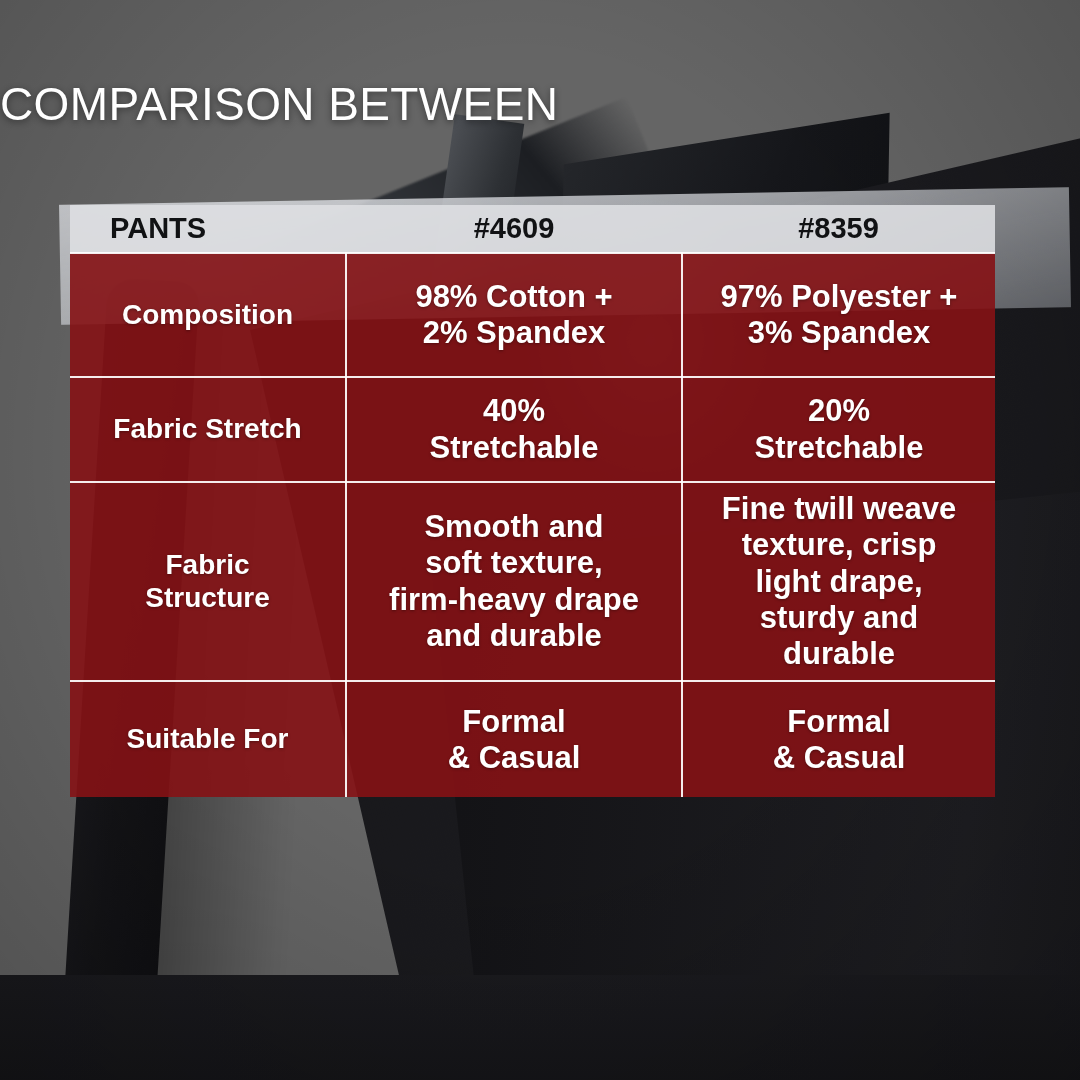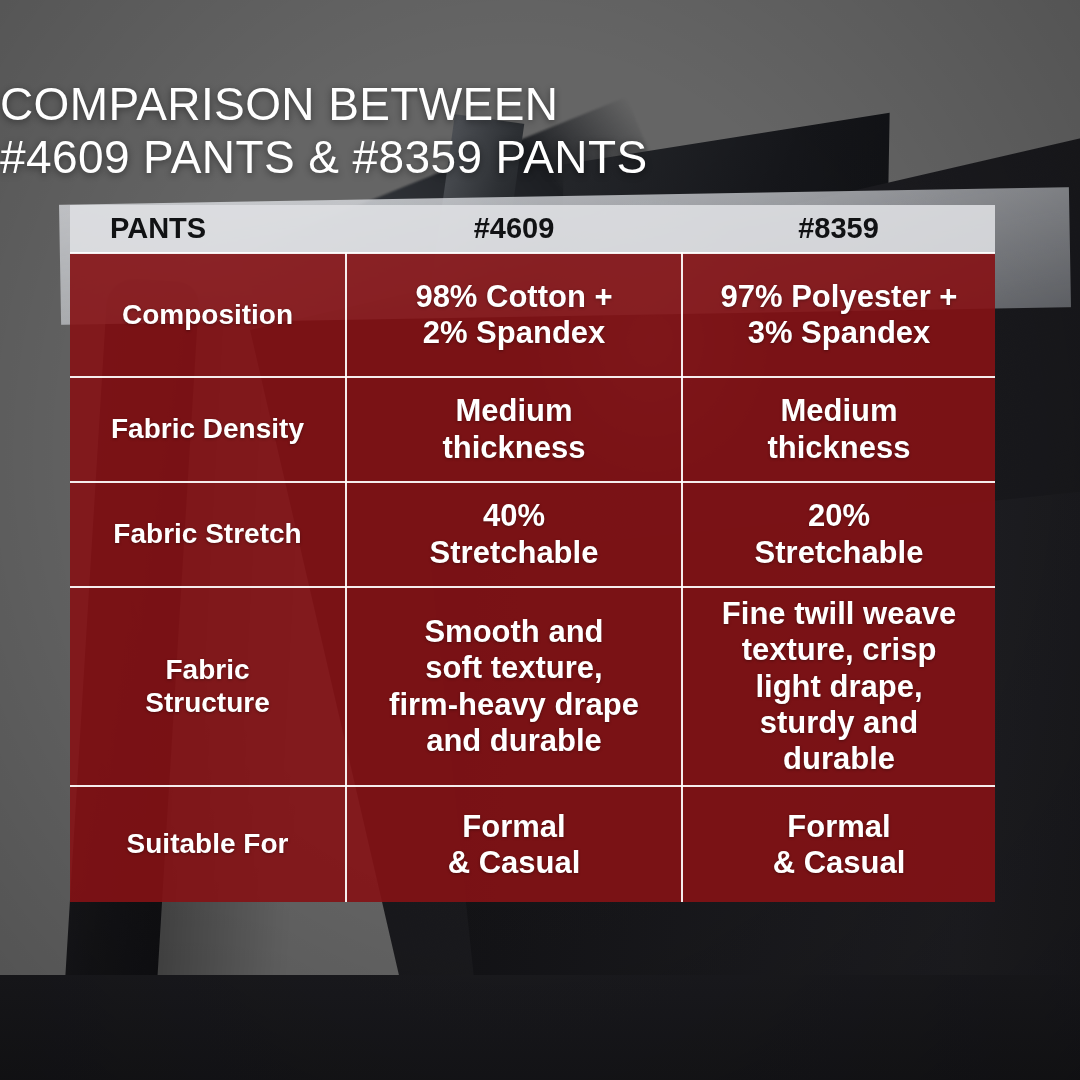--- a/index.html
+++ b/index.html
@@ -190,21 +190,20 @@
     <div class="bg-pant-right"></div>
     <div class="bg-pant-right2"></div>
     <div class="bg-pant-bottom"></div>
     <div class="bg-sheet"></div>
     <div class="bg-glow"></div>
     <div class="bg-vignette"></div>
   </div>
 
   <div class="title">
     <span>COMPARISON BETWEEN</span>
-    <span>#4609 PANTS &amp; #8359 PANTS</span>
   </div>
 
   <div class="table-wrap">
     <table class="tbl">
       <colgroup>
         <col class="c1">
           <col class="c2">
           <col class="c3">
       </colgroup>
       <thead>
@@ -213,25 +212,20 @@
           <th class="h-col">#4609</th>
           <th class="h-col">#8359</th>
         </tr>
       </thead>
       <tbody>
         <tr class="r1">
           <td class="row-label">Composition</td>
           <td>98% Cotton +<br>2% Spandex</td>
           <td class="last-col">97% Polyester +<br>3% Spandex</td>
         </tr>
-        <tr class="r2">
-          <td class="row-label">Fabric Density</td>
-          <td>Medium<br>thickness</td>
-          <td class="last-col">Medium<br>thickness</td>
-        </tr>
         <tr class="r3">
           <td class="row-label">Fabric Stretch</td>
           <td>40%<br>Stretchable</td>
           <td class="last-col">20%<br>Stretchable</td>
         </tr>
         <tr class="r4">
           <td class="row-label">Fabric<br>Structure</td>
           <td>Smooth and<br>soft texture,<br>firm-heavy drape<br>and durable</td>
           <td class="last-col">Fine twill weave<br>texture, crisp<br>light drape,<br>sturdy and<br>durable</td>
         </tr>

